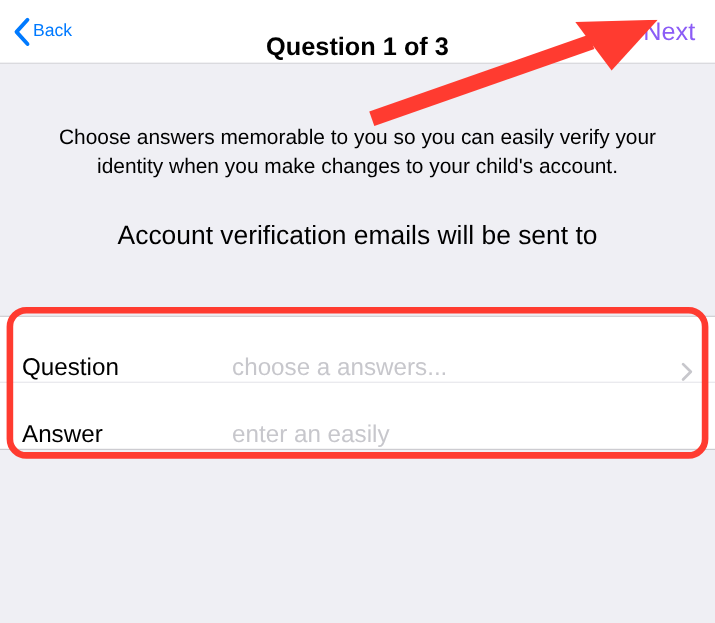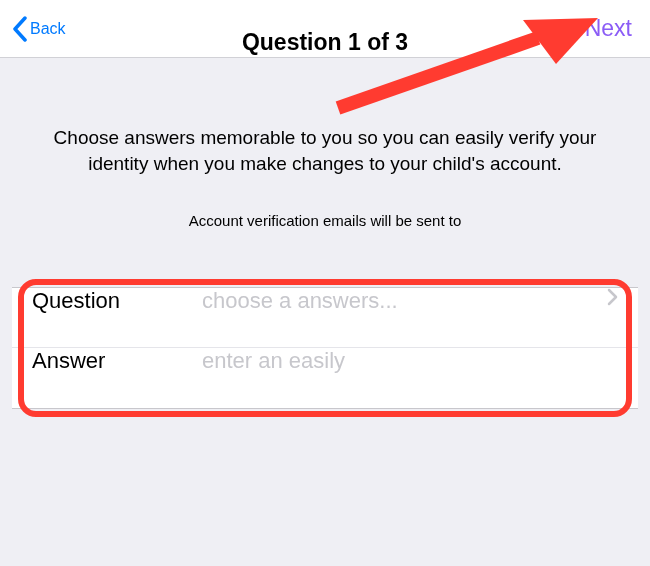--- a/index.html
+++ b/index.html
@@ -48,51 +48,52 @@
       margin-top: 28px;
     }
     .next-button {
       color: #8b5cf6;
       font-size: 23px;
       font-weight: 400;
       padding-right: 8px;
       cursor: pointer;
     }
     .content {
-      padding: 12px;
+      padding: 0;
     }
     .instruction-text {
       text-align: center;
       font-size: 19px;
       color: #000;
       padding: 55px 30px 0 30px;
       line-height: 1.35;
     }
     .verification-text {
       text-align: center;
-      font-size: 15px;
+      font-size: 24px;
       color: #000;
       padding: 35px 30px 0 30px;
       line-height: 1.35;
     }
     .form-container {
       margin-top: 55px;
       position: relative;
     }
     .form-group {
       background: #ffffff;
       border-top: 1px solid #c8c7cc;
       border-bottom: 1px solid #c8c7cc;
     }
     .form-row {
       display: flex;
-      align-items: flex-start;
+      align-items: flex-end;
       height: 60px;
       padding: 0 20px;
       position: relative;
+      gap: 21px;
     }
     .form-row:first-child {
       border-bottom: 1px solid #e5e5ea;
     }
     .form-label {
       font-size: 22px;
       color: #000;
       width: 170px;
       flex-shrink: 0;
     }

